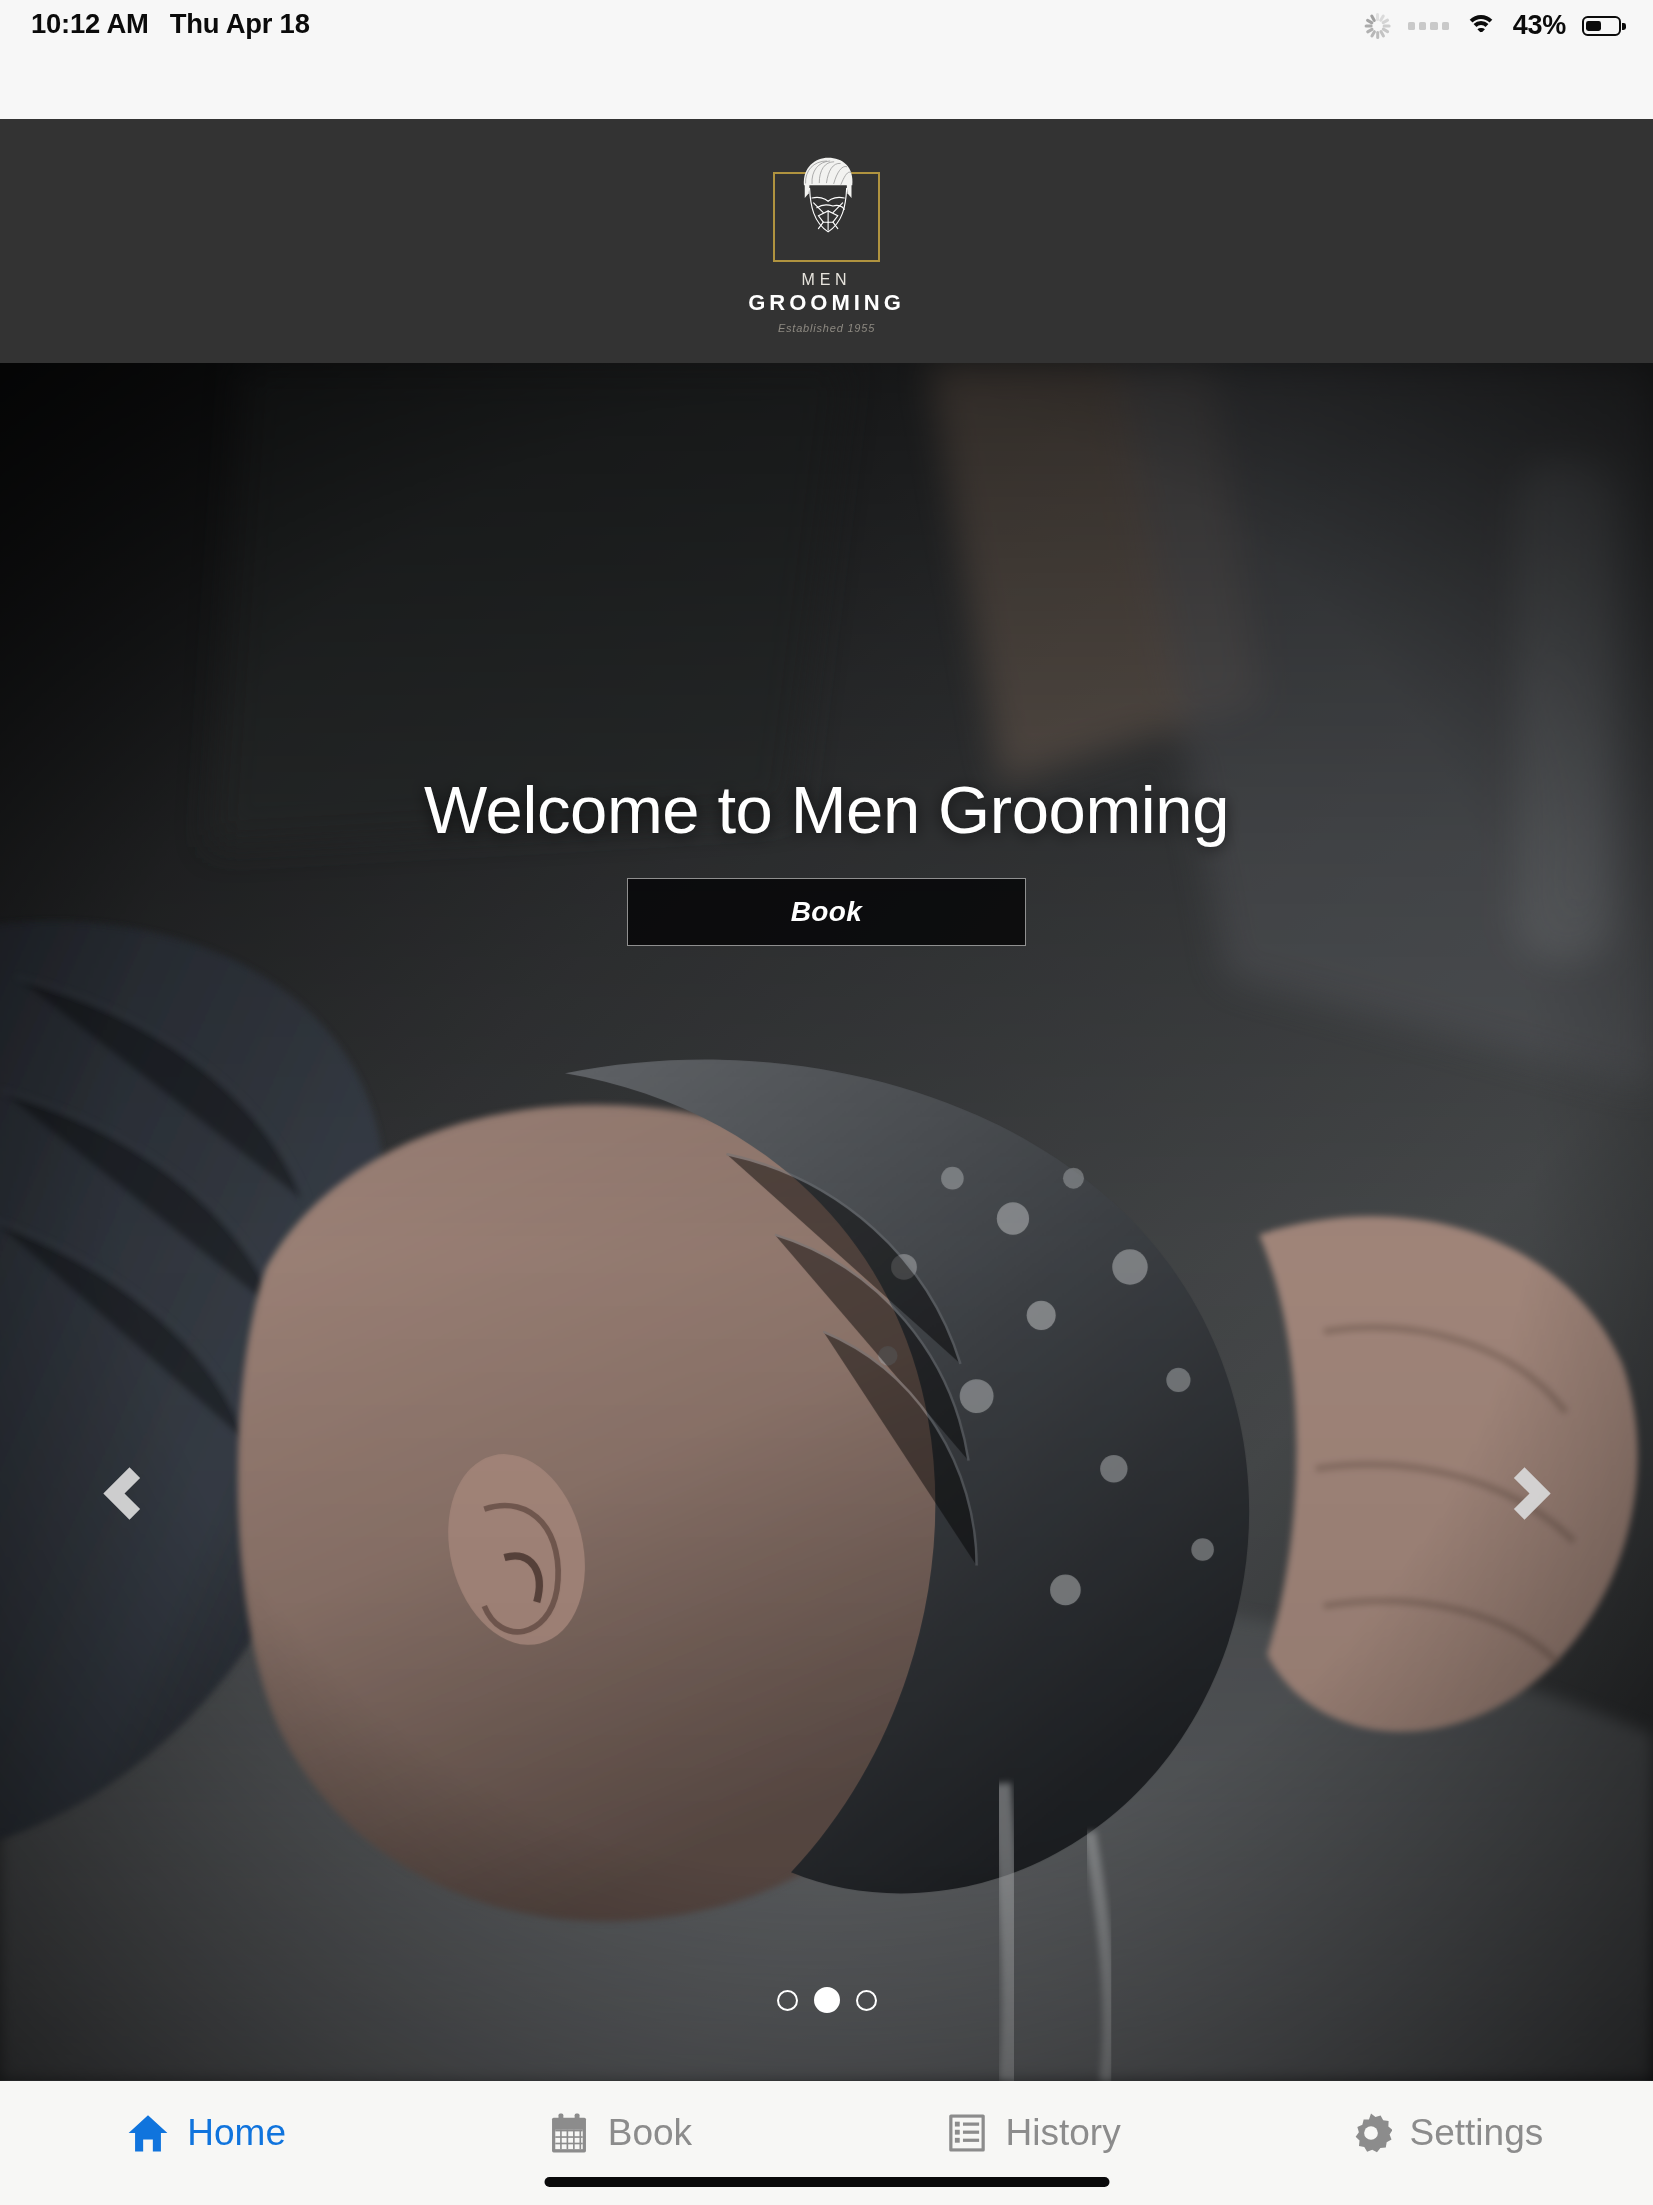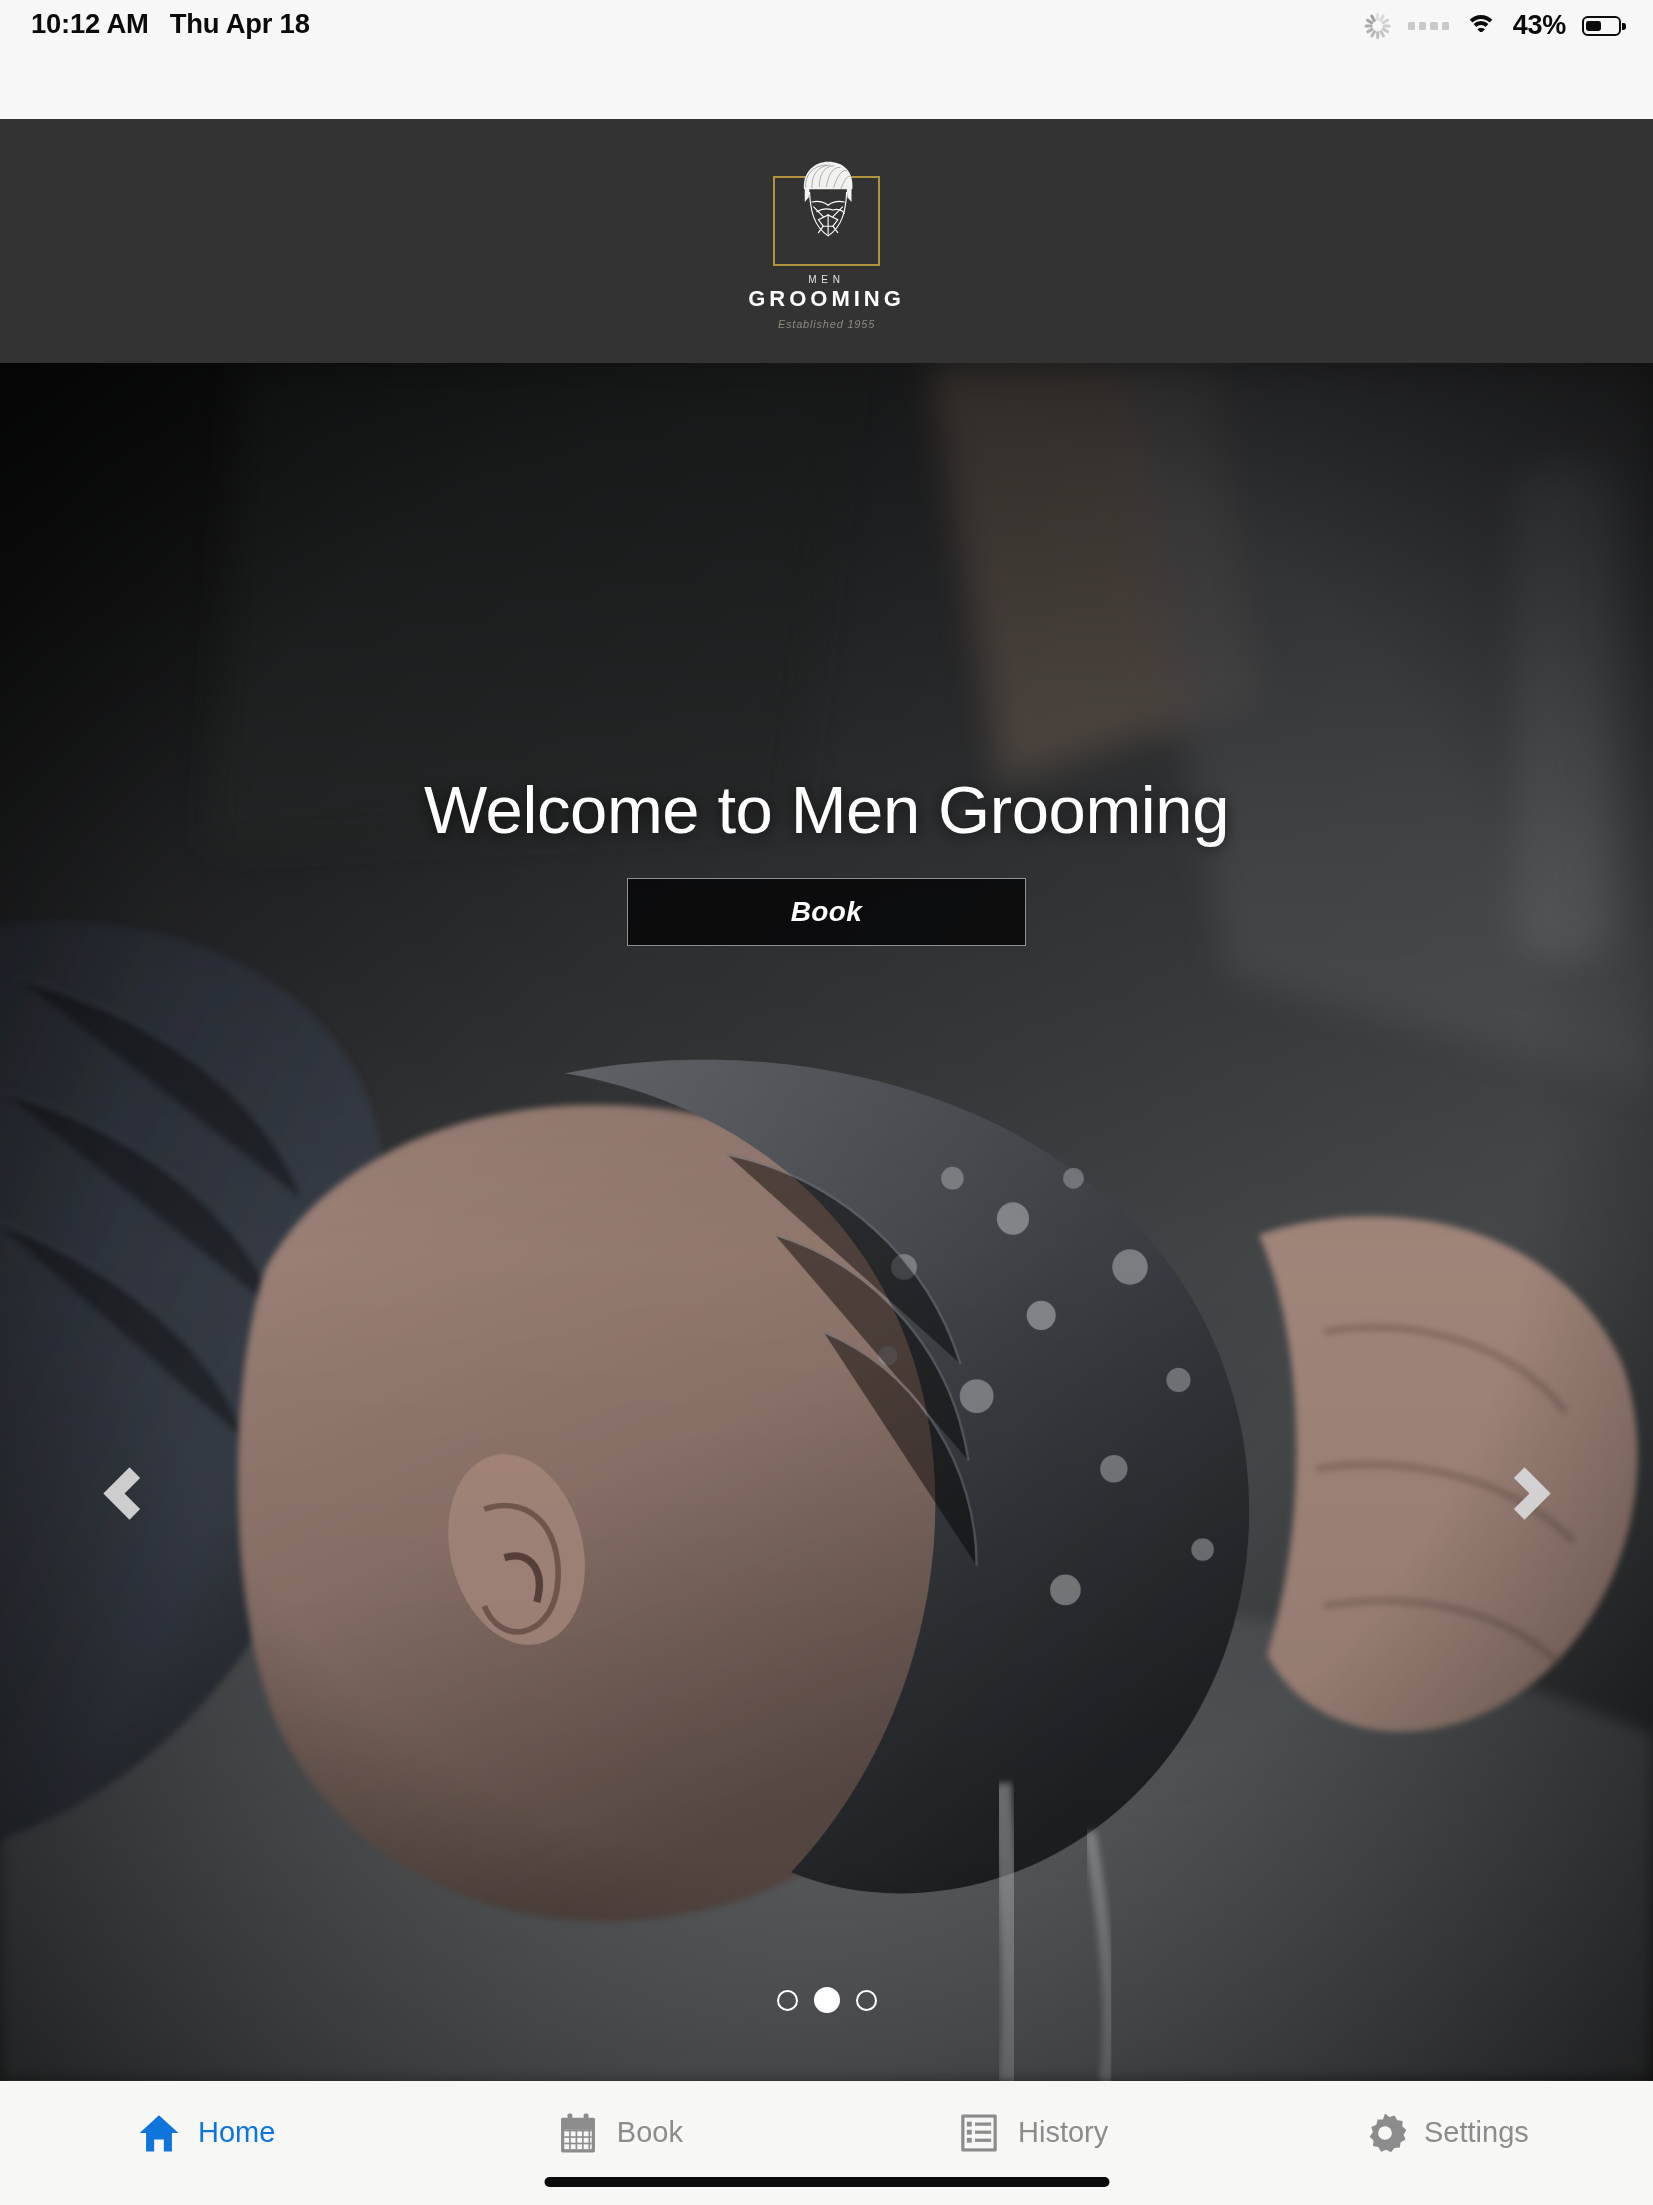--- a/index.html
+++ b/index.html
@@ -55,21 +55,21 @@
     display:flex; align-items:center; justify-content:center;
   }
   .logo{ width:186px; display:flex; flex-direction:column; align-items:center; }
   .logo-mark{ position:relative; width:145px; height:121px; }
   .logo-frame{
     position:absolute; left:19.4px; top:24px; width:107px; height:90px;
     border:2.4px solid #b0933f;
   }
   .logo-face{ position:absolute; left:0; top:0; width:145px; height:121px; }
   .logo-word-men{
-    font-size:10px; letter-spacing:4.8px; color:#e6e3dc; margin-top:1.6px; font-weight:500;
+    font-size:16px; letter-spacing:4.8px; color:#e6e3dc; margin-top:1.6px; font-weight:500;
   }
   .logo-word-main{
     font-size:22px; letter-spacing:4px; color:#ffffff; font-weight:700; margin-top:1px;
   }
   .logo-tagline{
     font-size:11px; color:#8e8a82; margin-top:5.7px; font-style:italic; letter-spacing:0.8px;
   }
 
   
   .hero{
@@ -134,21 +134,21 @@
     position:absolute; left:0; top:2081px; width:1653px; height:124px;
     background:#f7f7f5;
     display:flex; align-items:flex-start;
     box-shadow:0 -0.8px 0 rgba(0,0,0,.07);
   }
   .tab{
     flex:1; height:89px;
     display:flex; align-items:center; justify-content:center; gap:18px;
     cursor:pointer; padding-top:14.5px;
   }
-  .tab-label{ font-size:29px; color:#8c8c8c; font-weight:400; }
+  .tab-label{ font-size:37px; color:#8c8c8c; font-weight:400; }
   .tab.active .tab-label{ color:#1074dd; }
   .tab-icon{ width:42px; height:42px; position:relative; display:block; }
 
   .home-indicator{
     position:absolute; left:50%; transform:translateX(-50%); bottom:18px;
     width:565px; height:9.7px; background:#0a0a0a; border-radius:6.5px;
   }
 </style>
 </head>
 <body>

